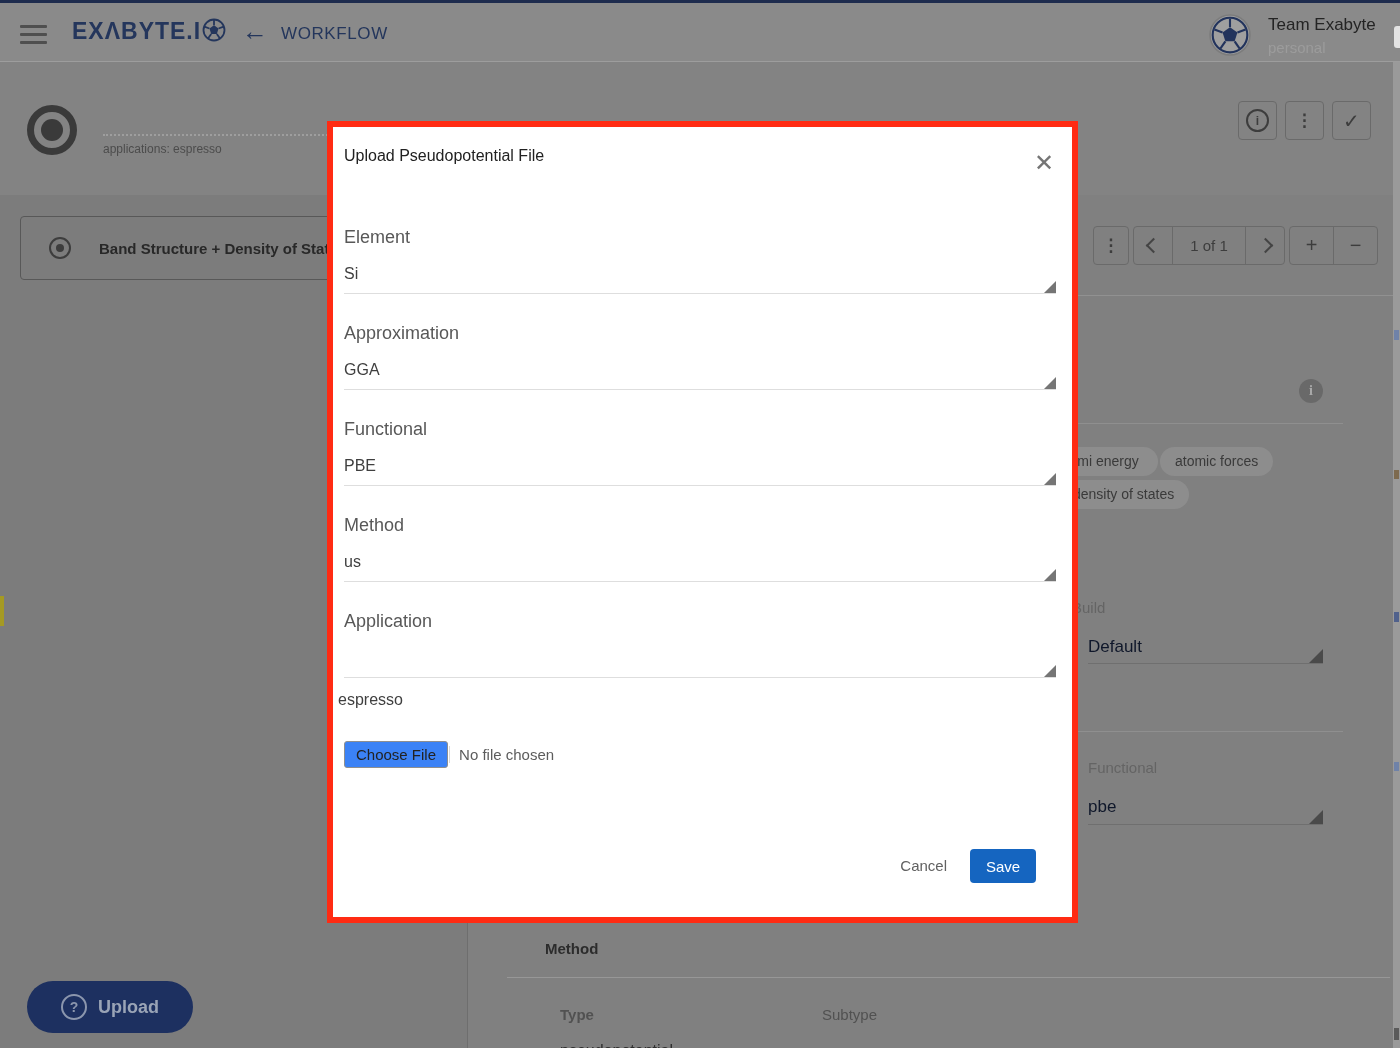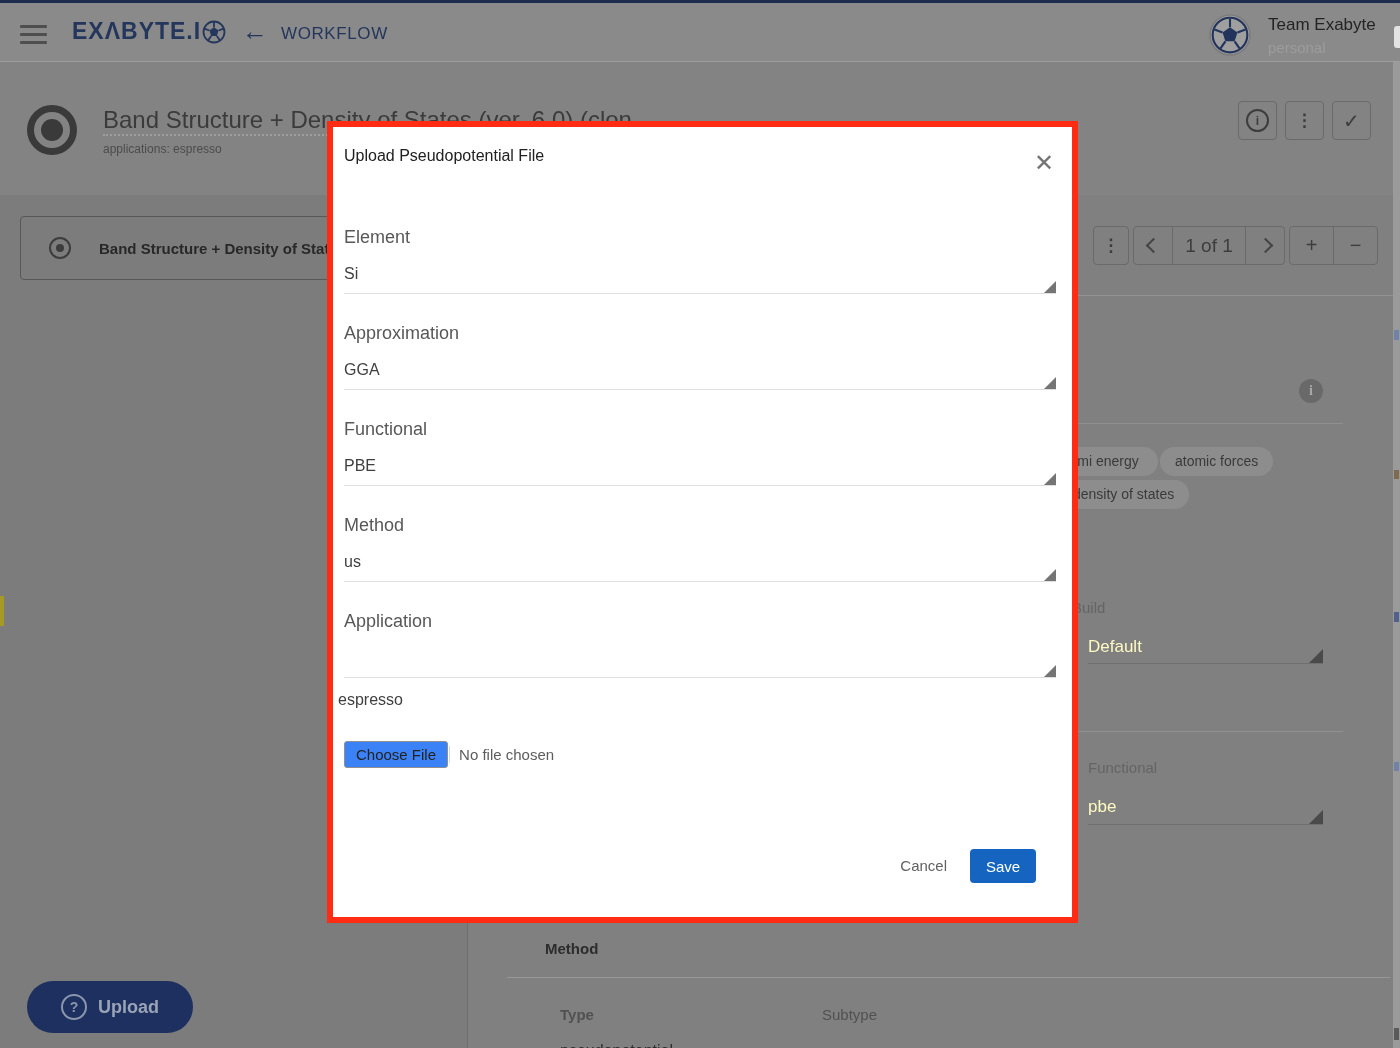--- a/index.html
+++ b/index.html
@@ -7,21 +7,21 @@
     position:relative;width:1400px;height:1048px;overflow:hidden;
     background:#808080;font-family:"Liberation Sans",sans-serif;
     -webkit-font-smoothing:antialiased;
   }
   .abs{position:absolute;}
   .nowrap{white-space:nowrap;}
   
   .topstrip{left:0;top:0;width:1400px;height:3px;background:#1e2c4e;}
   .header{left:0;top:3px;width:1400px;height:59px;background:#8a8a8a;border-bottom:1px solid #9d9d9d;box-sizing:border-box;}
   .hamburger div{width:27px;height:3px;background:#4f4f4f;margin-bottom:5px;border-radius:1px;}
-  .logo{color:#24365c;font-size:23px;font-weight:bold;letter-spacing:1px;display:flex;align-items:center;}
+  .logo{color:#24365c;font-size:23px;font-weight:bold;letter-spacing:1px;display:flex;align-items:flex-start;}
   .backarrow{color:#24365c;font-size:26px;line-height:26px;}
   .workflow{color:#24365c;font-size:17px;font-weight:500;letter-spacing:.6px;}
   .teamname{color:#242424;font-size:17px;}
   .teamscope{color:#9c9c9c;font-size:15px;}
   
   .band{left:0;top:62px;width:1400px;height:133px;background:#838383;}
   .recicon{width:36px;height:36px;border:7px solid #3a3a3a;border-radius:50%;display:flex;align-items:center;justify-content:center;}
   .recicon div{width:22px;height:22px;border-radius:50%;background:#3a3a3a;}
   .pgtitle{color:#3b3b3b;font-size:24px;}
   .dotted{border-bottom:2px dotted #9e9e9e;height:0;}
@@ -33,30 +33,30 @@
   .leftpanel{left:0;top:195px;width:468px;height:853px;background:#7c7c7c;border-right:1px solid #6e6e6e;box-sizing:border-box;}
   .wfcard{border:1px solid #585858;border-radius:4px;display:flex;align-items:center;box-sizing:border-box;}
   .radioicon{width:18px;height:18px;border:2px solid #3d3d3d;border-radius:50%;display:flex;align-items:center;justify-content:center;}
   .radioicon div{width:8px;height:8px;border-radius:50%;background:#3d3d3d;}
   .wflabel{color:#282828;font-size:15px;font-weight:bold;}
   .supportpill{background:#1d3060;border-radius:27px;display:flex;align-items:center;justify-content:center;gap:11px;}
   .helpcirc{width:22px;height:22px;border:2px solid #8b96ad;border-radius:50%;color:#8b96ad;font-size:14px;font-weight:bold;display:flex;align-items:center;justify-content:center;}
   .supporttxt{color:#9aa4b6;font-size:18px;font-weight:bold;}
   
   .segwrap{display:flex;border:1px solid #6a6a6a;border-radius:4px;box-sizing:border-box;overflow:hidden;}
-  .seg{display:flex;align-items:center;justify-content:center;color:#3d3d3d;font-size:19px;}
+  .seg{display:flex;align-items:center;justify-content:center;color:#3d3d3d;font-size:15px;}
   .seg + .seg{border-left:1px solid #6a6a6a;}
   .chev{width:9px;height:9px;border-left:2px solid #444;border-bottom:2px solid #444;display:inline-block;}
   .chev.left{transform:rotate(45deg);}
   .chev.right{transform:rotate(-135deg);}
   .hline{background:#8f8f8f;height:1px;}
   .infofilled{width:24px;height:24px;border-radius:50%;background:#696969;color:#a8a8a8;font-size:14px;font-weight:bold;display:flex;align-items:center;justify-content:center;font-family:"Liberation Serif",serif;}
   .chip{background:#8d8d8d;border-radius:16px;height:29px;line-height:29px;text-align:center;color:#3a3a3a;font-size:14px;padding:0 15px;box-sizing:border-box;}
   .dimlabel{color:#646464;font-size:15px;}
-  .dimvalue{color:#fef9c3;font-size:17px;}
+  .dimvalue{color:#0f172a;font-size:17px;}
   .tri-dim{width:0;height:0;border-left:14px solid transparent;border-bottom:14px solid #4a4a4a;}
   .ul-dim{height:0;border-bottom:1px solid #6f6f6f;}
   .methodhead{color:#2c2c2c;font-size:15px;font-weight:600;}
   .collabel{color:#515151;font-size:15px;}
   .cropval{color:#2e2e2e;font-size:16px;}
   .sliver{left:1393px;top:62px;width:7px;height:986px;background:#9a9a9a;}
   
   .modal{left:327px;top:121px;width:751px;height:802px;background:#ffffff;border:6px solid #ff2b13;box-sizing:border-box;z-index:10;}
   .mtitle{color:#212121;font-size:16px;font-weight:500;}
   .mclose{color:#757575;font-size:24px;line-height:24px;cursor:pointer;}
@@ -108,21 +108,20 @@
     <line x1="15.6" y1="26" x2="10.8" y2="33" stroke="#22335c" stroke-width="2"></line>
   </svg>
   <div class="abs teamname nowrap" style="left:1268px;top:15px;">Team Exabyte</div>
   <div class="abs teamscope" style="left:1268px;top:39px;">personal</div>
   <div class="abs" style="left:1394px;top:26px;width:6px;height:22px;background:#e3e3e3;border-radius:3px 0 0 3px;"></div>
 
   <div class="abs band"></div>
   <div class="abs recicon" style="left:27px;top:105px;">
       <div></div>
     </div>
-  <div class="abs pgtitle nowrap" style="left:103px;top:106px;">Band Structure + Density of States (ver. 6.0) (clon</div>
   <div class="abs dotted" style="left:103px;top:134px;width:492px;"></div>
   <div class="abs pgsub" style="left:103px;top:142px;">applications: espresso</div>
 
   <div class="abs sqbtn" style="left:1238px;top:101px;">
     <span class="circle-i">i</span>
   </div>
   <div class="abs sqbtn" style="left:1285px;top:101px;">
     <span class="kebab">⋮</span>
   </div>
   <div class="abs sqbtn" style="left:1332px;top:101px;font-size:20px;">

